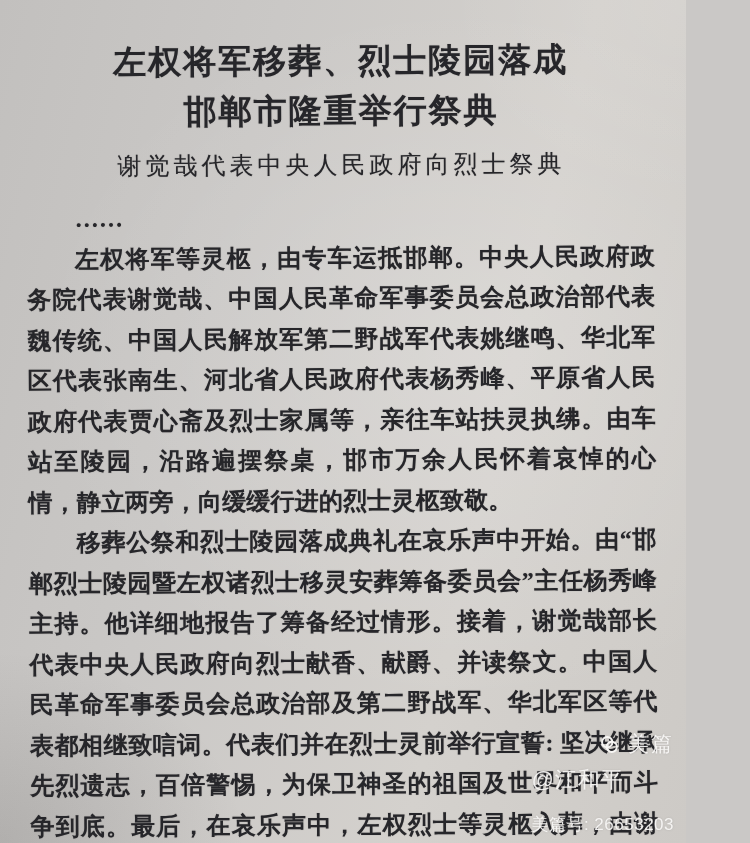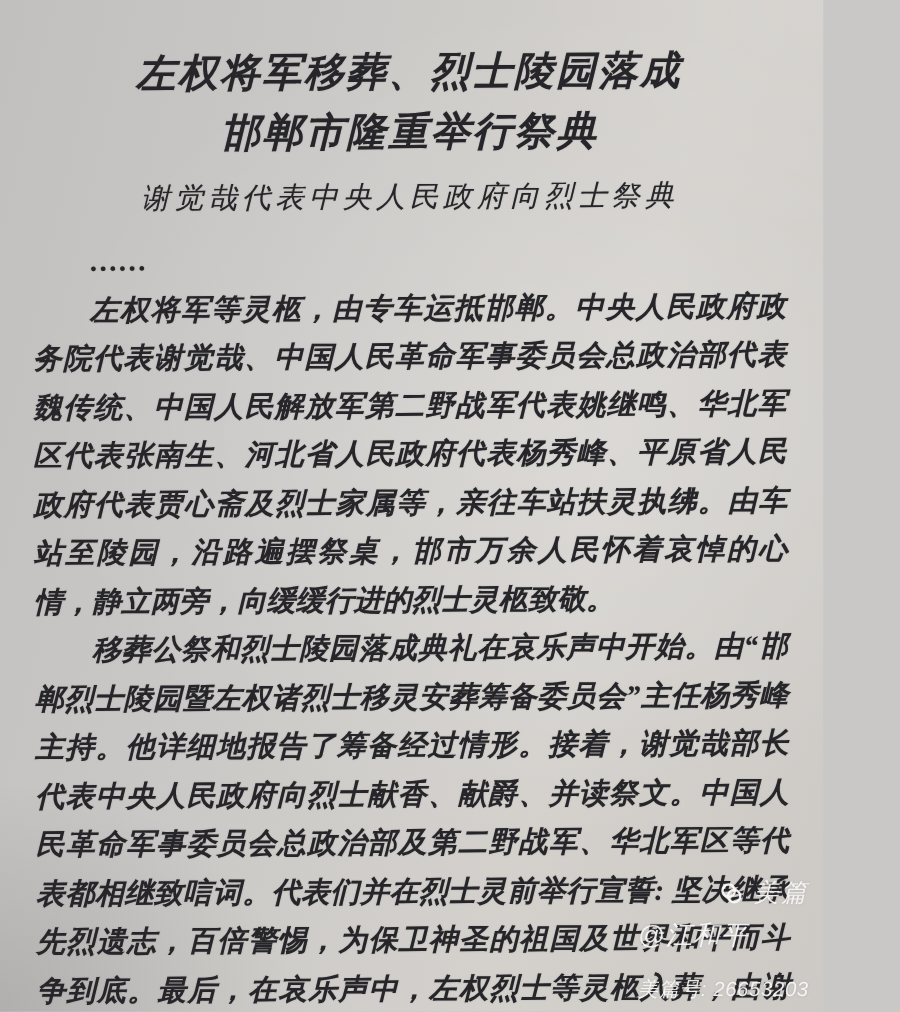--- a/index.html
+++ b/index.html
@@ -15,21 +15,20 @@
   .photo {
     position: relative;
     width: 686px;
     height: 843px;
     overflow: hidden;
     background:
       radial-gradient(ellipse 90% 60% at 68% 42%, rgba(255,255,255,0.18), rgba(255,255,255,0) 70%),
       radial-gradient(ellipse 55% 35% at 0% 100%, rgba(40,38,36,0.14), rgba(40,38,36,0) 65%),
       radial-gradient(ellipse 60% 40% at 100% 0%, rgba(255,255,255,0.10), rgba(255,255,255,0) 60%),
       linear-gradient(103deg, #c2c0be 0%, #cac8c6 32%, #d4d1cd 68%, #cdcac6 100%);
-    font-style: italic;
   }
   .page {
     position: absolute;
     inset: 0;
     transform: rotate(-0.35deg);
     transform-origin: 50% 50%;
     color: #26262a;
     font-family: "Liberation Serif", "DejaVu Serif", serif;
     text-shadow: 0 0 1px rgba(70,68,66,0.45);
   }

